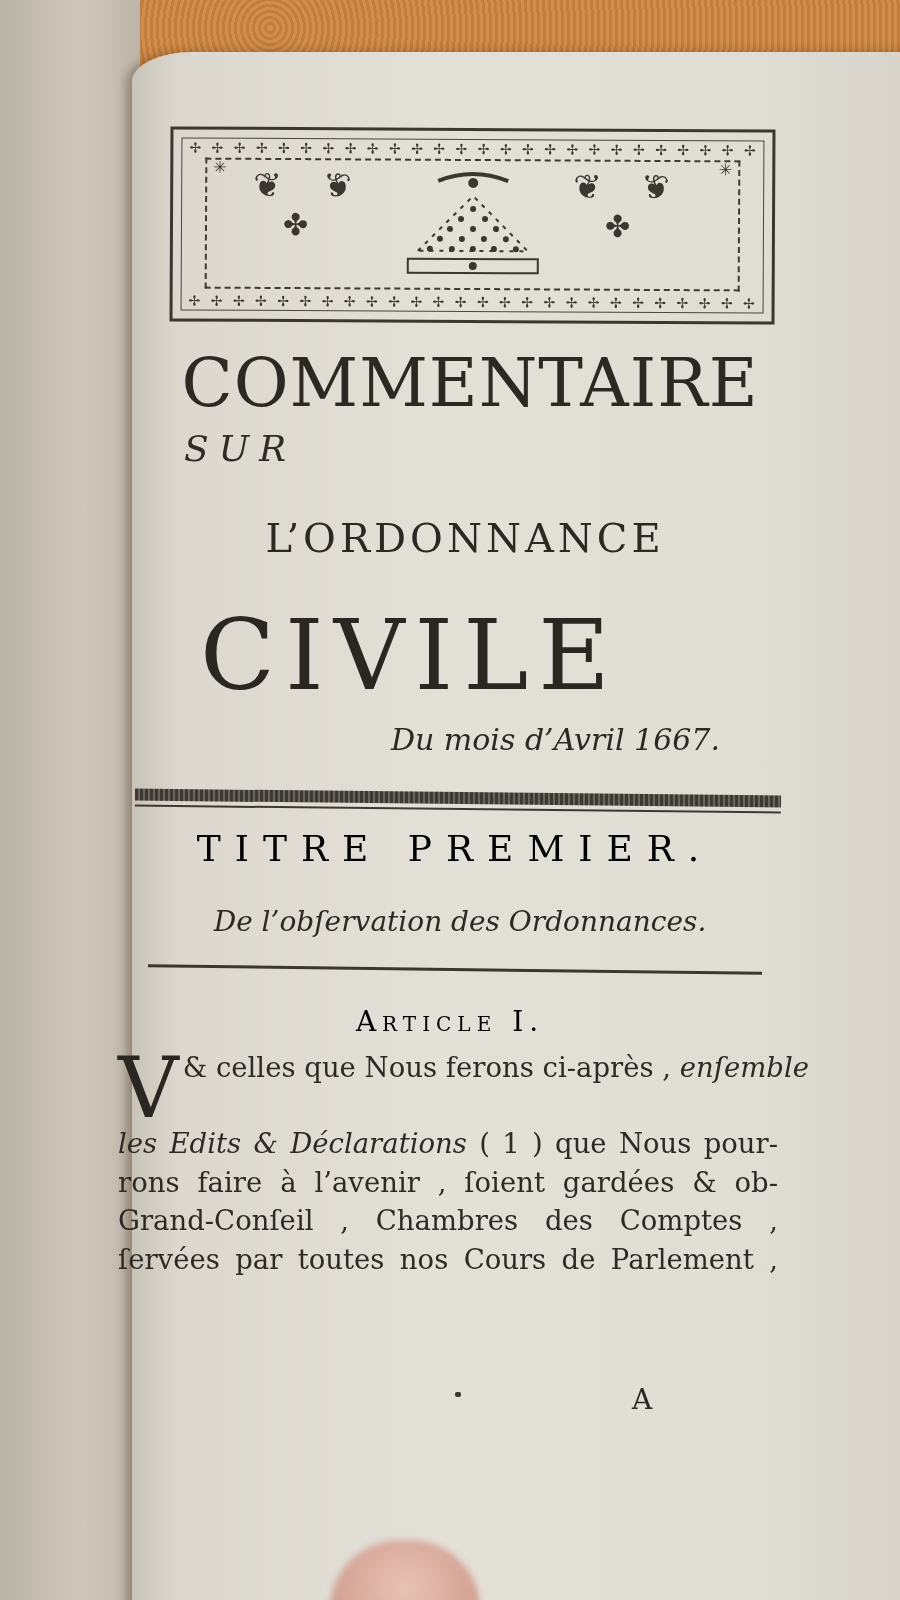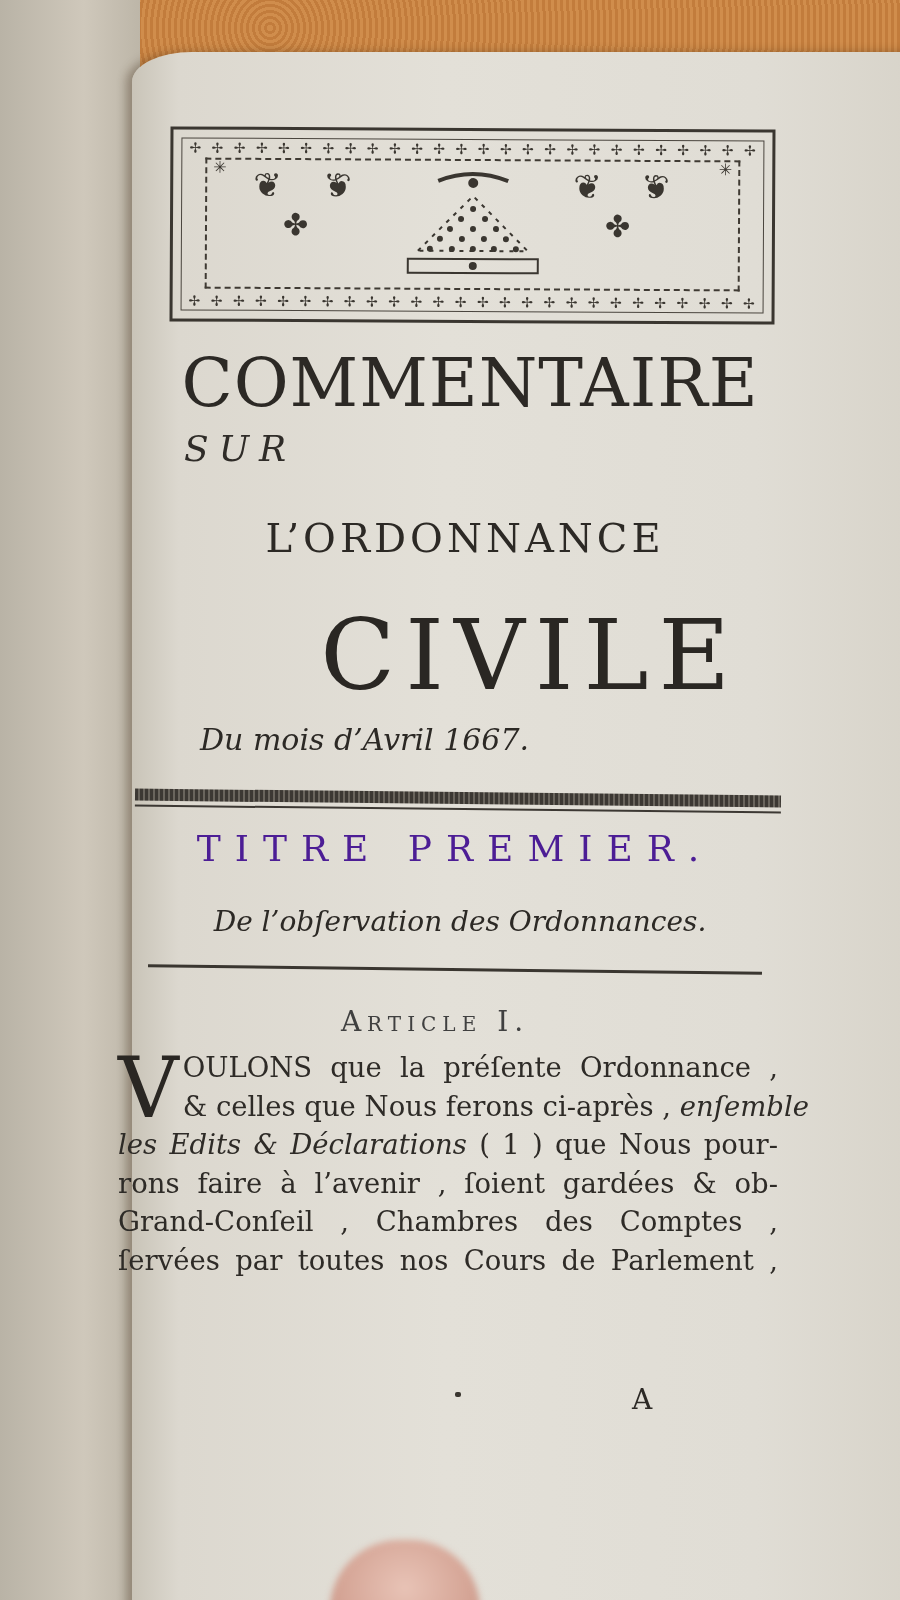--- a/index.html
+++ b/index.html
@@ -52,50 +52,50 @@
     }
     .title-sur {
       position: absolute; left: 184px; top: 428px; width: 580px; text-align: left;
       font-size: 36px; font-style: italic; letter-spacing: 10px; color: #2f2c28;
     }
     .title-ord {
       position: absolute; left: 140px; top: 515px; width: 650px; text-align: center;
       font-size: 40px; letter-spacing: 4px; color: #2c2925;
     }
     .title-civile {
-      position: absolute; left: 200px; top: 600px; width: 540px; text-align: right;
+      position: absolute; left: 200px; top: 600px; width: 540px; text-align: left;
       font-size: 98px; letter-spacing: 10px; color: #2a2723; line-height: 110px;
     }
     .title-date {
-      position: absolute; left: 200px; top: 722px; width: 520px; text-align: left;
+      position: absolute; left: 200px; top: 722px; width: 520px; text-align: right;
       font-size: 30px; font-style: italic; color: #2c2925;
     }
     .rule-thick {
       position: absolute; left: 135px; top: 792px; width: 646px; height: 12px;
       background: repeating-linear-gradient(90deg, #3c3833 0 3px, #6a655d 3px 5px);
       transform: rotate(0.6deg);
     }
     .rule-thick::after {
       content: ""; position: absolute; left: 0; right: 0; top: 16px; height: 2px; background: #3c3833;
     }
     .titre {
       position: absolute; left: 130px; top: 828px; width: 650px; text-align: center;
-      font-size: 36px; letter-spacing: 14px; color: #4c1d95;
+      font-size: 36px; letter-spacing: 14px; color: #000000;
     }
     .titre-sub {
       position: absolute; left: 150px; top: 905px; width: 620px; text-align: center;
       font-size: 28px; font-style: italic; color: #2c2925;
     }
     .rule-thin {
       position: absolute; left: 148px; top: 968px; width: 614px; height: 3px; background: #3a3630;
       transform: rotate(0.7deg);
     }
     .article {
-      position: absolute; left: 135px; top: 1005px; width: 600px; text-align: center;
-      font-size: 28px; letter-spacing: 6px; color: #404040;
+      position: absolute; left: 150px; top: 1005px; width: 600px; text-align: center;
+      font-size: 28px; letter-spacing: 6px; color: #000000;
     }
     .body-text {
       position: absolute; left: 118px; top: 1048px; width: 660px;
       font-size: 27.5px; line-height: 38.5px; color: #2e2b27;
     }
     .body-text .line { display: block; white-space: nowrap; text-align: justify; text-align-last: justify; }
     .dropcap {
       float: left; font-size: 84px; line-height: 72px; margin-right: 4px; margin-top: 4px; color: #2a2723;
     }
     .smallcaps { font-variant: small-caps; }
@@ -169,21 +169,20 @@
 
 <div class="titre">TITRE PREMIER.</div>
 <div class="titre-sub">De l’obſervation des Ordonnances.</div>
 
 <div class="rule-thin"></div>
 
 <div class="article smallcaps">Article I.</div>
 
 <div class="body-text">
   <span class="dropcap">V</span>
-  <span class="line"><span class="smallcaps">OULONS</span><span> que la préſente Ordonnance ,</span></span>
   <span class="line"><span>&amp; celles que Nous ferons ci-après , </span><span class="ital">enſemble</span></span>
   <span class="line" style="clear:left"><span class="ital">les Edits &amp; Déclarations</span><span> ( 1 ) que Nous pour-</span></span>
   <span class="line">rons faire à l’avenir , ſoient gardées &amp; ob-</span>
   <span class="line">Grand-Conſeil , Chambres des Comptes ,</span>
   <span class="line">ſervées par toutes nos Cours de Parlement ,</span>
 </div>
 
 <div class="dot"></div>
 <div class="signature">A</div>
 

